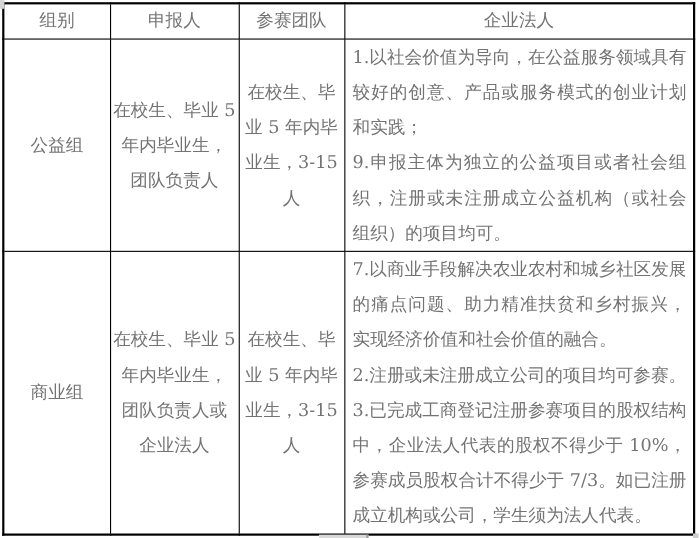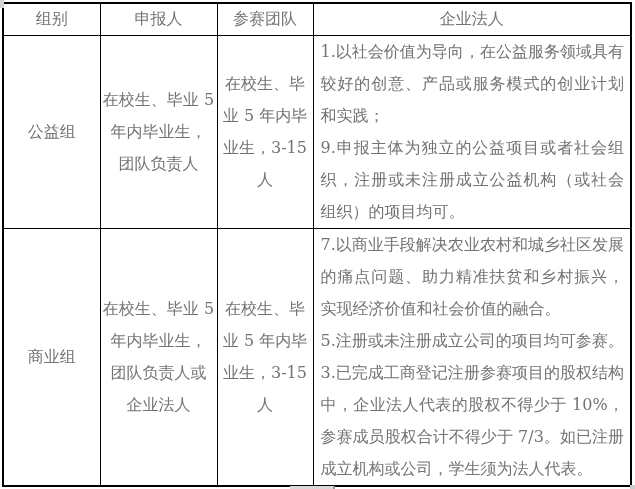--- a/index.html
+++ b/index.html
@@ -95,21 +95,21 @@
       <td class="center multiline">在校生、毕业 5
 年内毕业生，
 团队负责人或
 企业法人</td>
       <td class="center multiline">在校生、毕
 业 5 年内毕
 业生，3-15
 人</td>
       <td class="conditions">
         <p>7.以商业手段解决农业农村和城乡社区发展的痛点问题、助力精准扶贫和乡村振兴，实现经济价值和社会价值的融合。</p>
-        <p>5.注册或未注册成立公司的项目均可参赛。</p>
+        <p>2.注册或未注册成立公司的项目均可参赛。</p>
         <p>3.已完成工商登记注册参赛项目的股权结构中，企业法人代表的股权不得少于 10%，参赛成员股权合计不得少于 7/3。如已注册成立机构或公司，学生须为法人代表。</p>
       </td>
     </tr>
   </tbody>
 </table>
 
 <div class="artifact artifact-topleft"></div>
 <div class="artifact artifact-bottombar"></div>
 <div class="artifact artifact-bottomright"></div>
 

